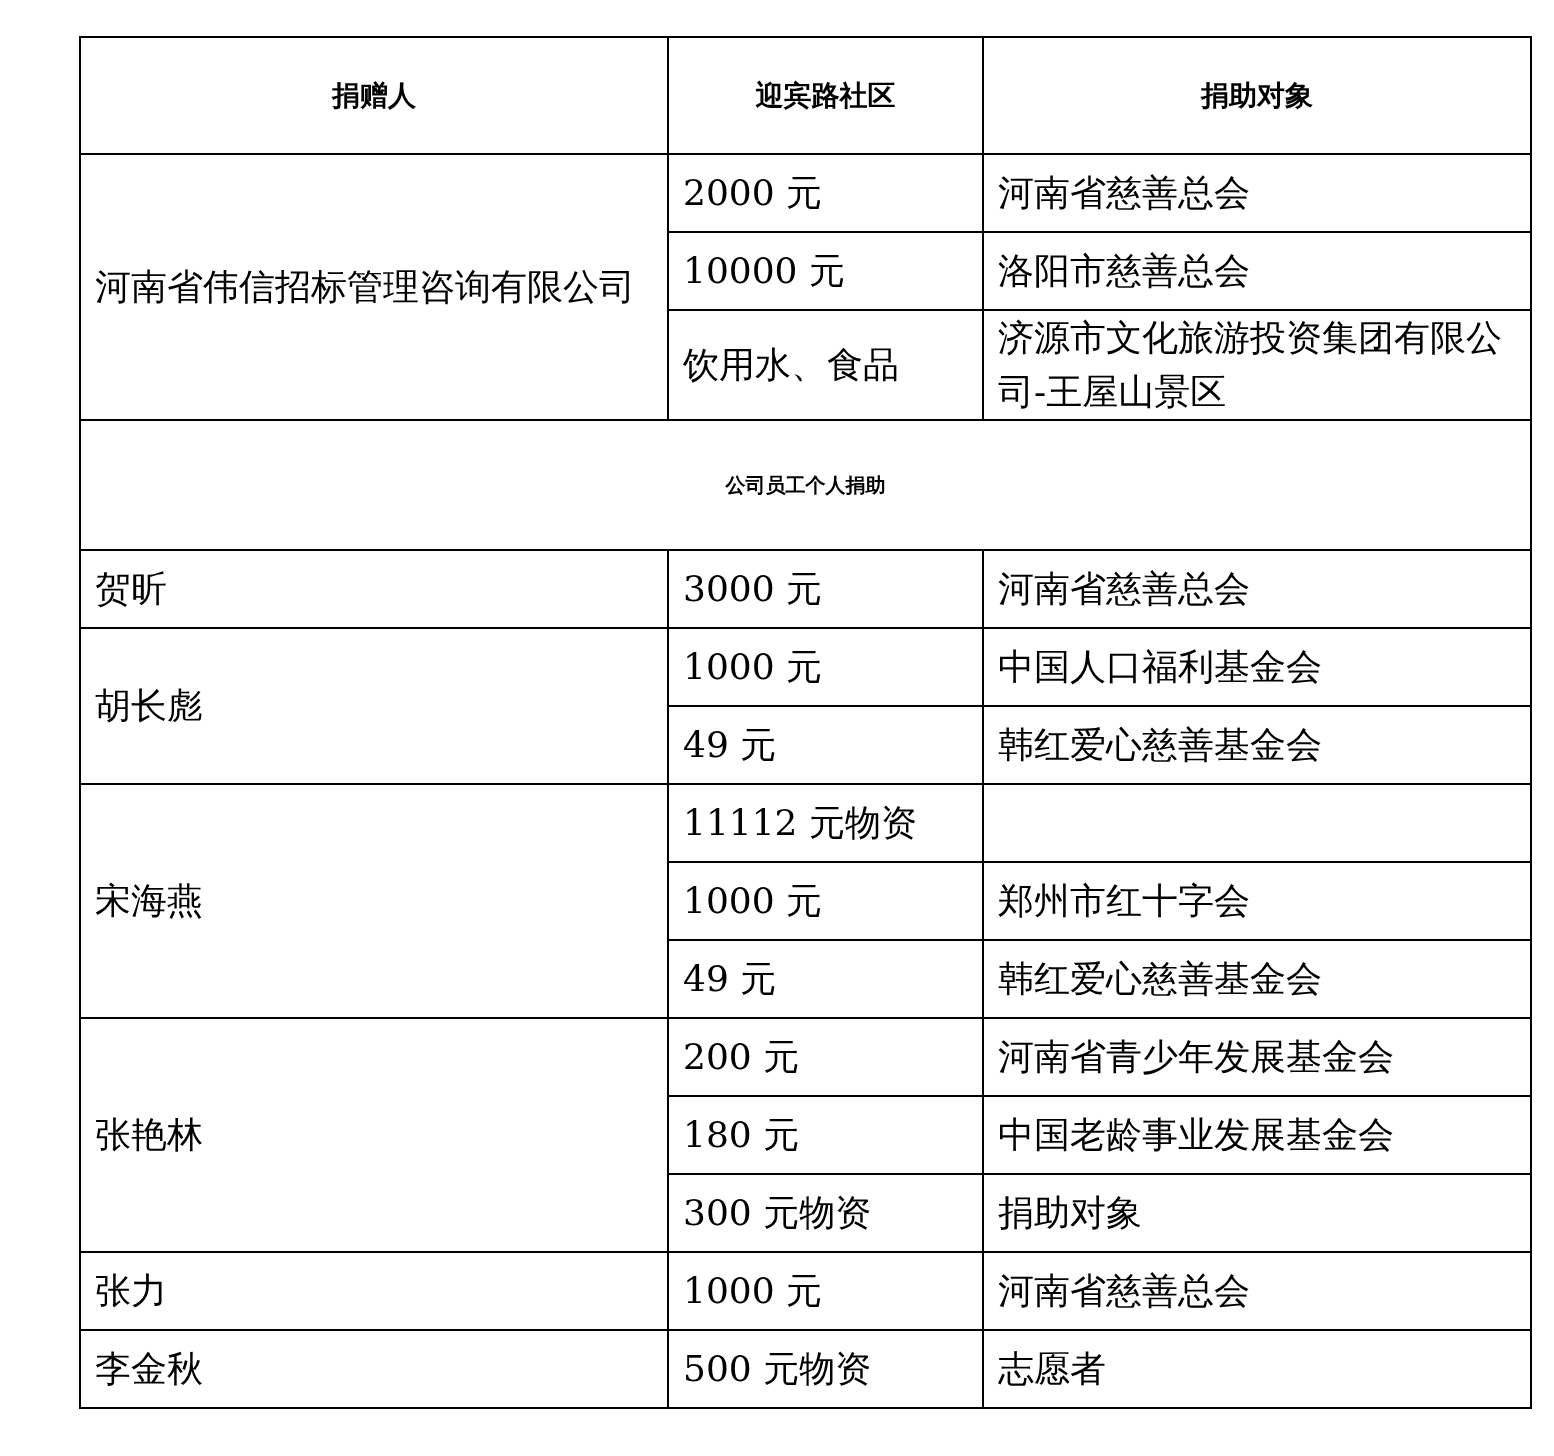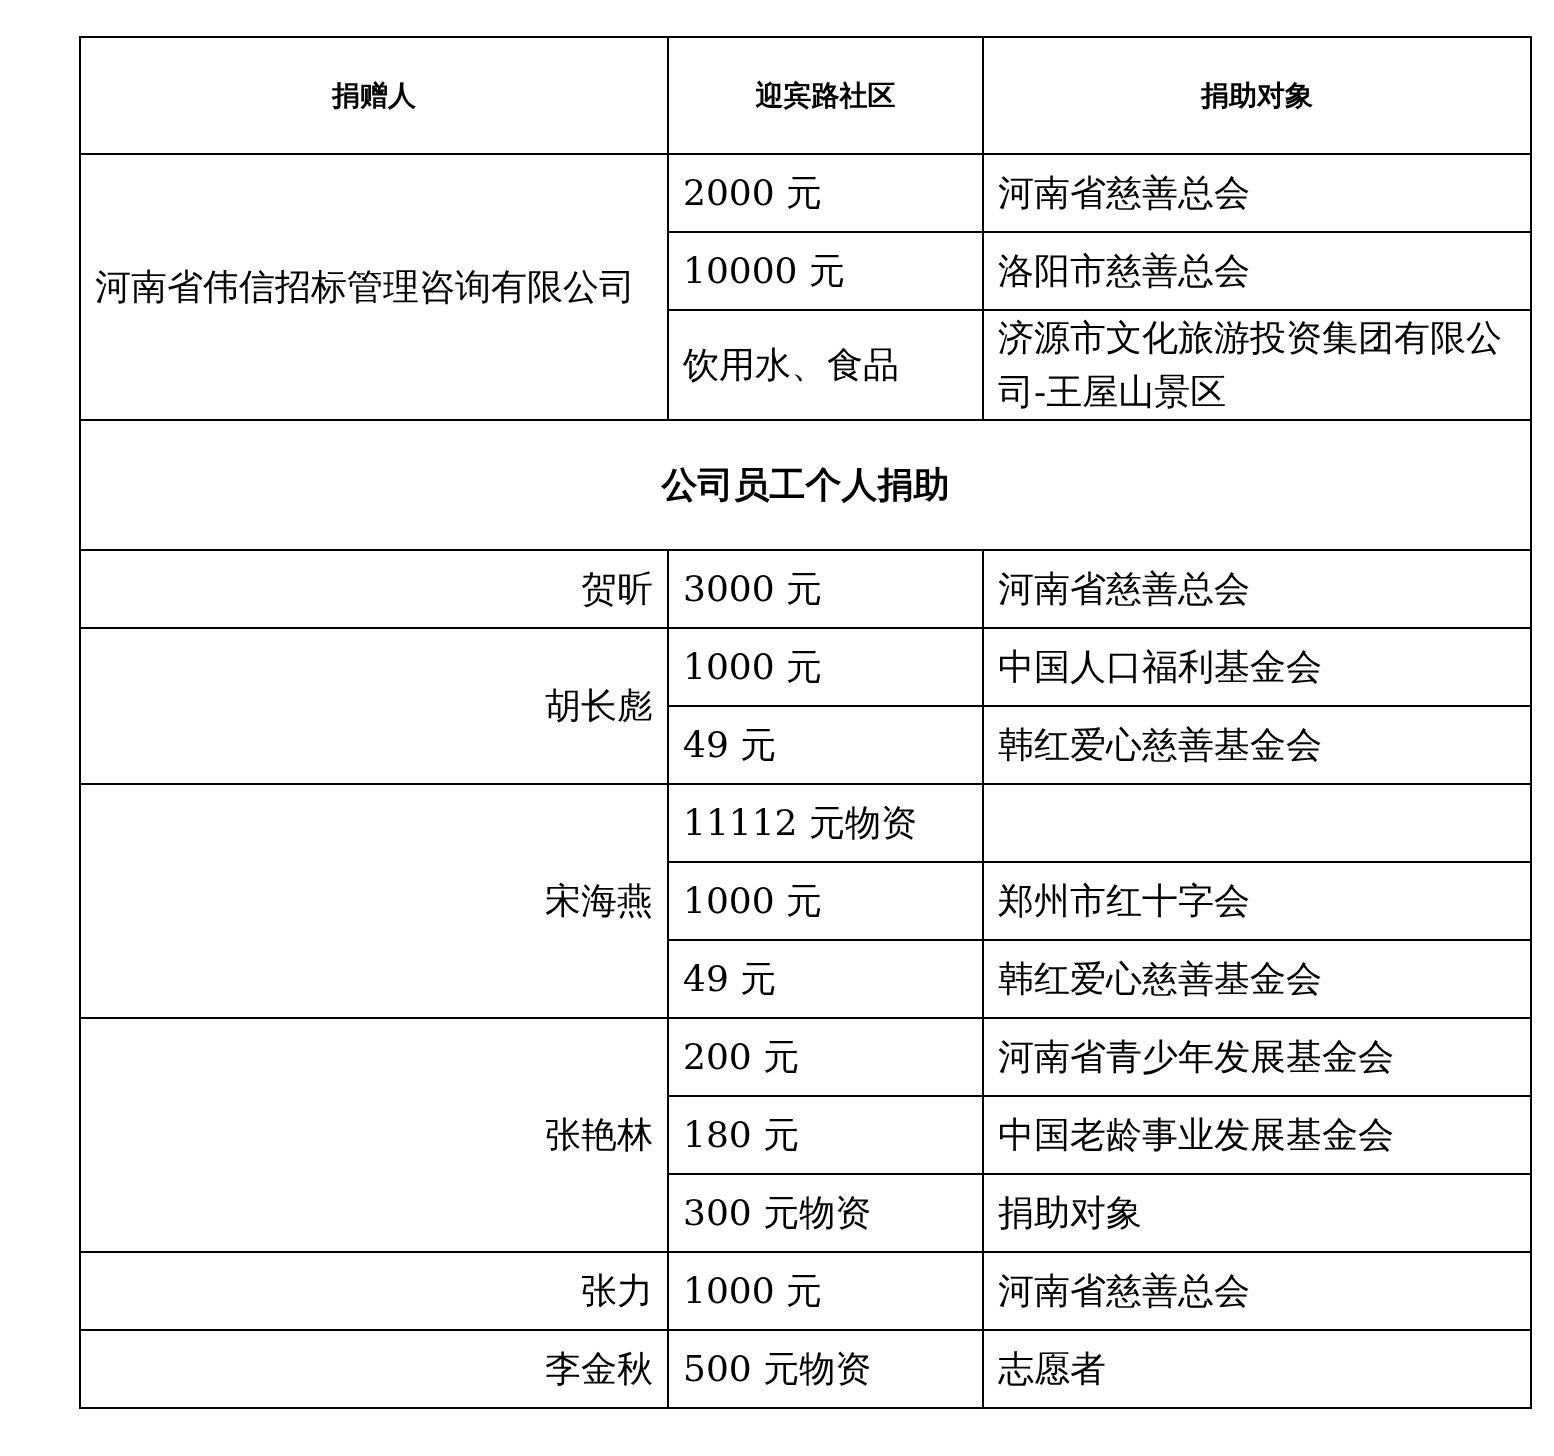--- a/index.html
+++ b/index.html
@@ -41,23 +41,23 @@
       font-weight: bold;
       font-size: 28px;
     }
     tr.r80 td { height: 76px; }
     tr.r88 td { height: 84px; }
     tr.section-row td {
       height: 128px;
       text-align: center;
       font-family: "DejaVu Sans", "Liberation Sans", sans-serif;
       font-weight: bold;
-      font-size: 36px;
+      font-size: 20px;
     }
-    td.center { text-align: right; }
+    td.center { text-align: left; }
     td.left { text-align: left; }
     td.thick-top { border-top: 3px solid #000; }
     td.target-wrap {
       line-height: 1.45;
       padding-top: 2px;
       padding-bottom: 2px;
     }
   </style>
 </head>
 <body>

